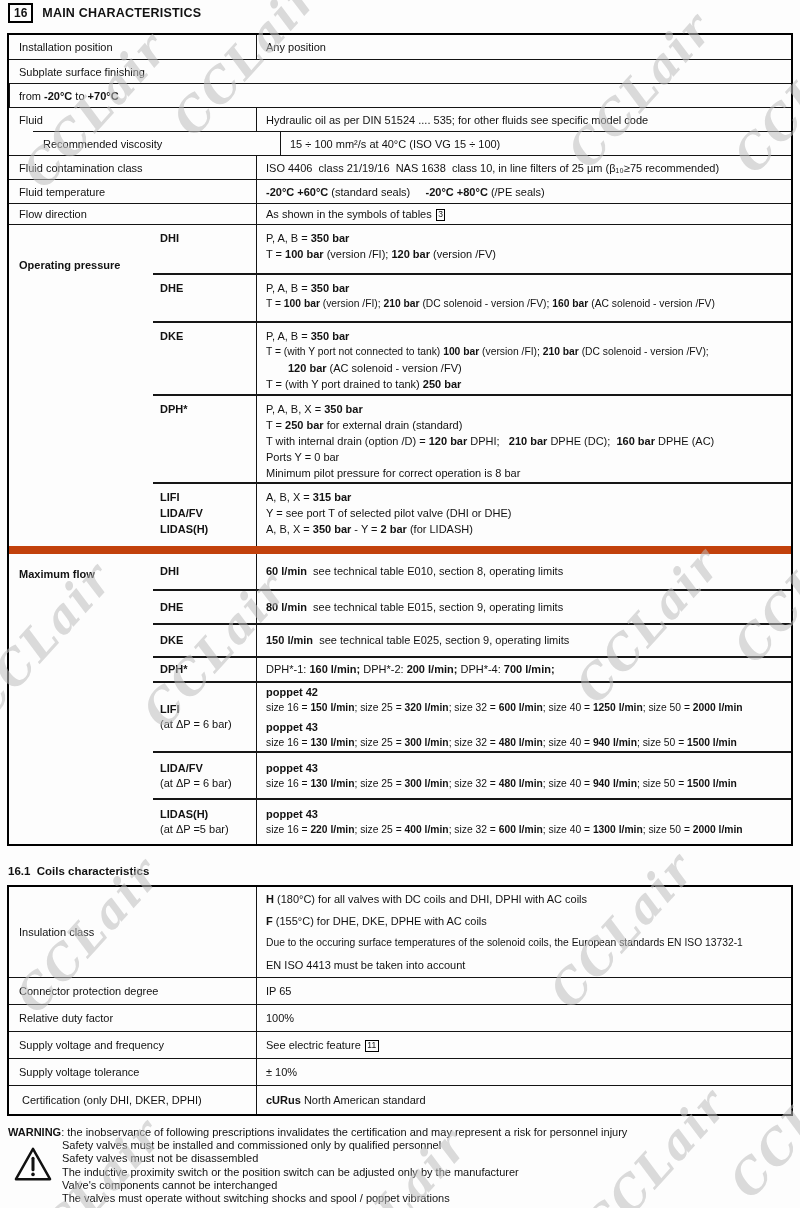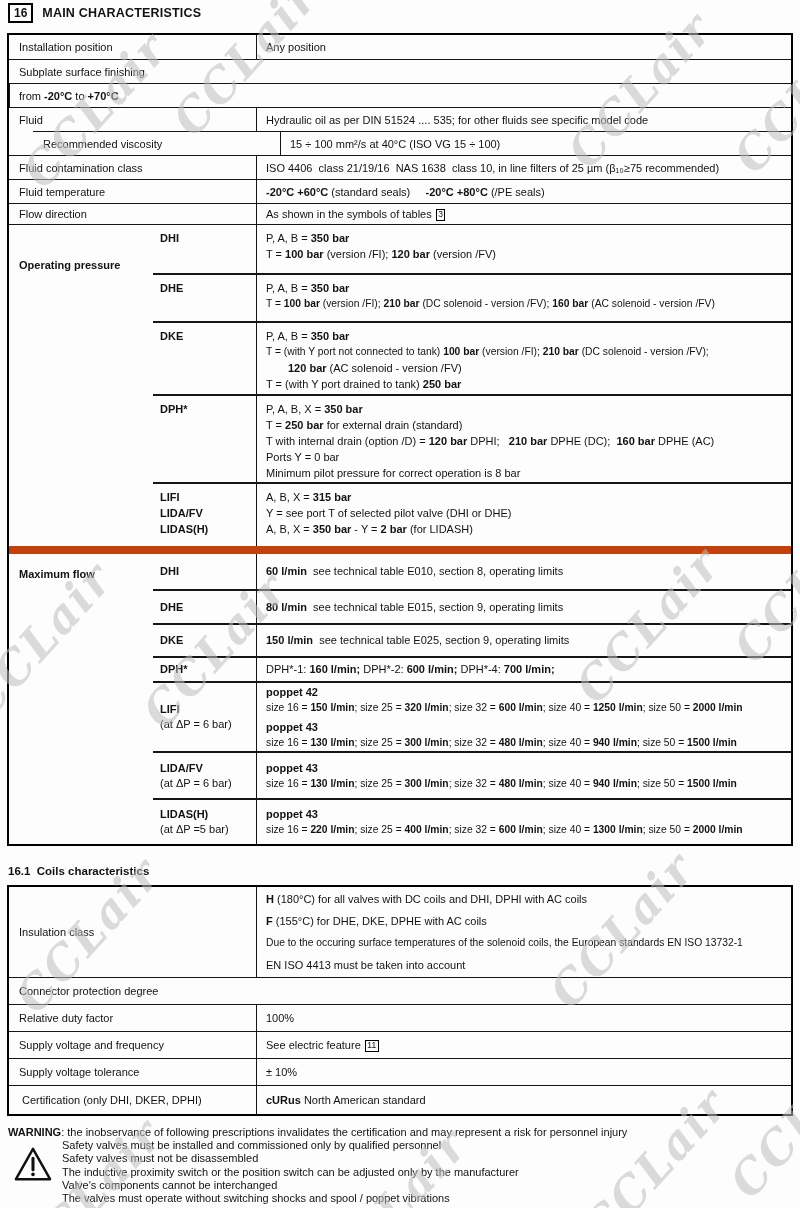--- a/index.html
+++ b/index.html
@@ -270,21 +270,21 @@
             </div>
           </div>
           <div class="subrow" style="height: 25px;">
             <div class="skey">
               <div>
                 <div class="ln"><span class="b">DPH*</span></div>
               </div>
             </div>
             <div class="sval">
               <div>
-                <div class="ln"><span>DPH*-1: </span><span class="b">160 l/min;</span><span> DPH*-2: </span><span class="b">600 l/min;</span><span> DPH*-4: </span><span class="b">700 l/min;</span></div>
+                <div class="ln"><span>DPH*-1: </span><span class="b">160 l/min;</span><span> DPH*-2: </span><span class="b">200 l/min;</span><span> DPH*-4: </span><span class="b">700 l/min;</span></div>
               </div>
             </div>
           </div>
           <div class="subrow" style="height: 70px;">
             <div class="skey">
               <div>
                 <div class="ln"><span class="b">LIFI</span></div>
                 <div class="ln"><span>(at ΔP = 6 bar)</span></div>
               </div>
             </div>
@@ -344,20 +344,25 @@
             <div class="ln"><span class="b">F</span><span> (155°C) for DHE, DKE, DPHE with AC coils</span></div>
             <div class="ln sm"><span>Due to the occuring surface temperatures of the solenoid coils, the European standards EN ISO 13732-1</span></div>
             <div class="ln"><span>EN ISO 4413 must be taken into account</span></div>
           </div>
         </div>
       </div>
       <div class="row" style="height: 27px;">
         <div class="cell lab">
           <div>
             <div class="ln"><span>Connector protection degree</span></div>
+          </div>
+        </div>
+        <div class="cell val">
+          <div>
+            <div class="ln"><span>IP 65</span></div>
           </div>
         </div>
       </div>
       <div class="row" style="height: 27px;">
         <div class="cell lab">
           <div>
             <div class="ln"><span>Relative duty factor</span></div>
           </div>
         </div>
         <div class="cell val">

